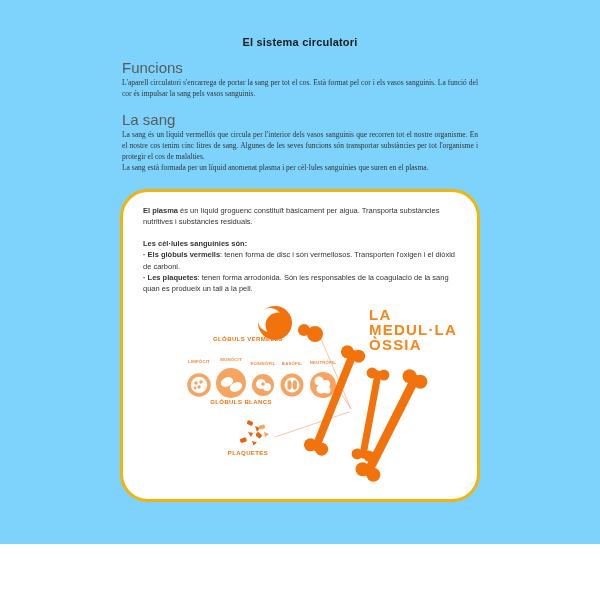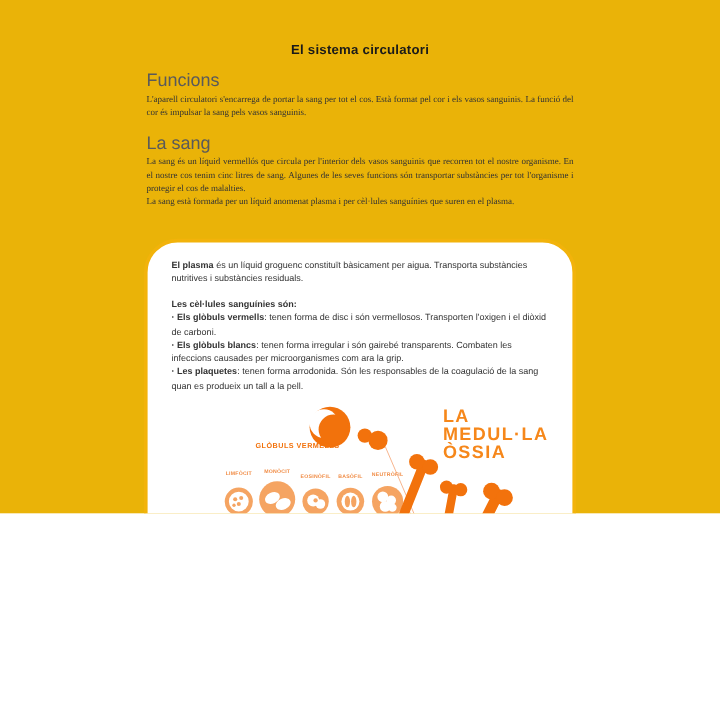--- a/index.html
+++ b/index.html
@@ -10,38 +10,38 @@
     --marrow:#F6871A;
     --platelet:#E8650D;
     --connector:#F7B289;
     --heading:#5A5A5A;
     --text:#333333;
     --title:#1A1A1A;
   }
   *{box-sizing:border-box;margin:0;padding:0;}
   html,body{background:#fff;}
   .page{
-    width:600px;height:428px;background:#eab308;position:relative;
+    width:600px;height:544px;background:#7dd3fc;position:relative;
     font-family:"Liberation Sans","DejaVu Sans",sans-serif;
     color:var(--text);overflow:hidden;
   }
   .page-title{
     padding-top:36px;text-align:center;font-size:11px;font-weight:bold;
     color:var(--title);letter-spacing:.2px;
   }
   .content{margin:0 122px;width:356px;}
   .section h2{
     margin:11px 0 1px;font-size:15px;font-weight:400;color:var(--heading);
   }
   .section p, .infobox p{
     font-size:7.5px;line-height:1.5;color:var(--text);
   }
   .section p{text-align:justify;font-family:Liberation Serif, serif;}
   .infobox{
-    margin-top:25px;margin-left:-2px;width:360px;
+    margin-top:15px;margin-left:-2px;width:360px;
     border:3.5px solid var(--yellow-border);border-radius:28px;
     padding:13px 20px 8px 20px;background:#fff;
   }
   .infobox p{text-align:left;}
   .infobox .gap-above{margin-top:11px;}
   b{font-weight:bold;}
   .illo{
     position:relative;width:318px;height:192px;margin-top:5px;
   }
   .illo-svg{position:absolute;left:0;top:0;width:318px;height:192px;}
@@ -88,21 +88,20 @@
     <div class="section">
       <p>La sang està formada per un líquid anomenat plasma i per cèl·lules sanguínies que suren en el plasma.</p>
     </div>
 
     <div class="infobox">
       <p><b>El plasma</b><span> és un líquid groguenc constituït bàsicament per aigua. Transporta substàncies nutritives i substàncies residuals.</span></p>
 
       <p class="gap-above"><b>Les cèl·lules sanguínies són:</b></p>
 
       <p><b>· Els glòbuls vermells</b><span>: tenen forma de disc i són vermellosos. Transporten l'oxigen i el diòxid de carboni.</span></p>
-      <p><b>· Els glòbuls blancs</b><span>: tenen forma irregular i són gairebé transparents. Combaten les infeccions causades per microorganismes com ara la grip.</span></p>
       <p><b>· Les plaquetes</b><span>: tenen forma arrodonida. Són les responsables de la coagulació de la sang quan es produeix un tall a la pell.</span></p>
 
       <div class="illo">
         <svg class="illo-svg" viewBox="0 0 318 192">
 
           <g class="connector">
             <line x1="178" y1="40" x2="208" y2="110"></line>
             <line x1="194" y1="88" x2="208" y2="110"></line>
             <line x1="132" y1="138" x2="206" y2="113"></line>
           </g>

